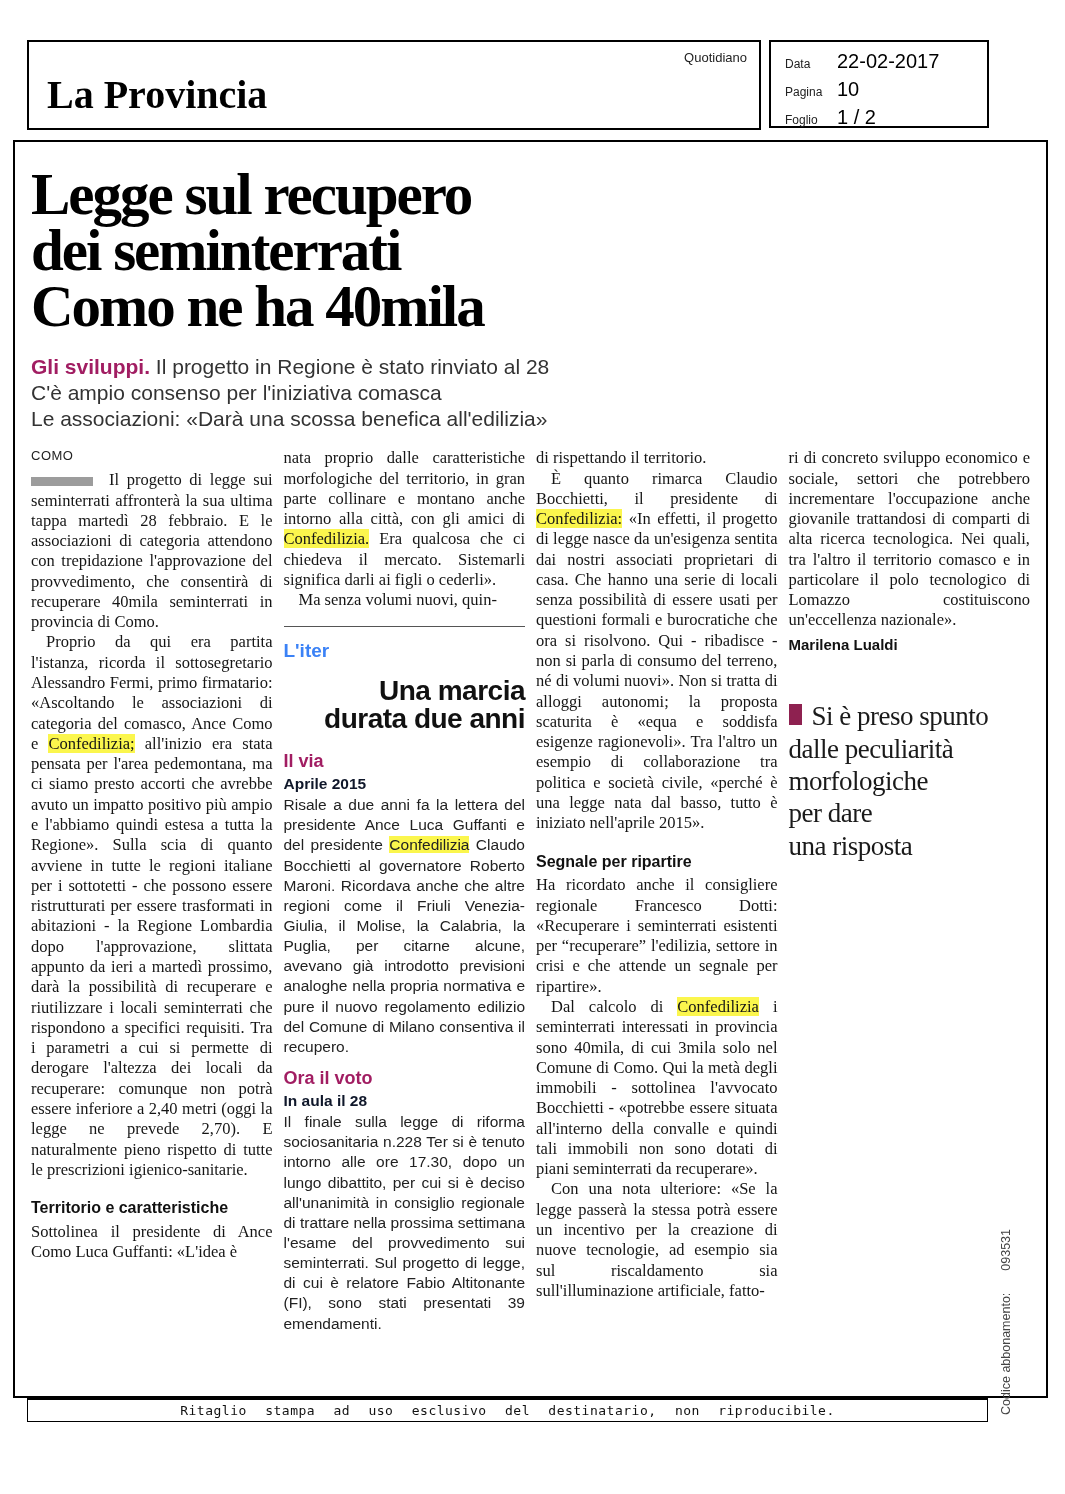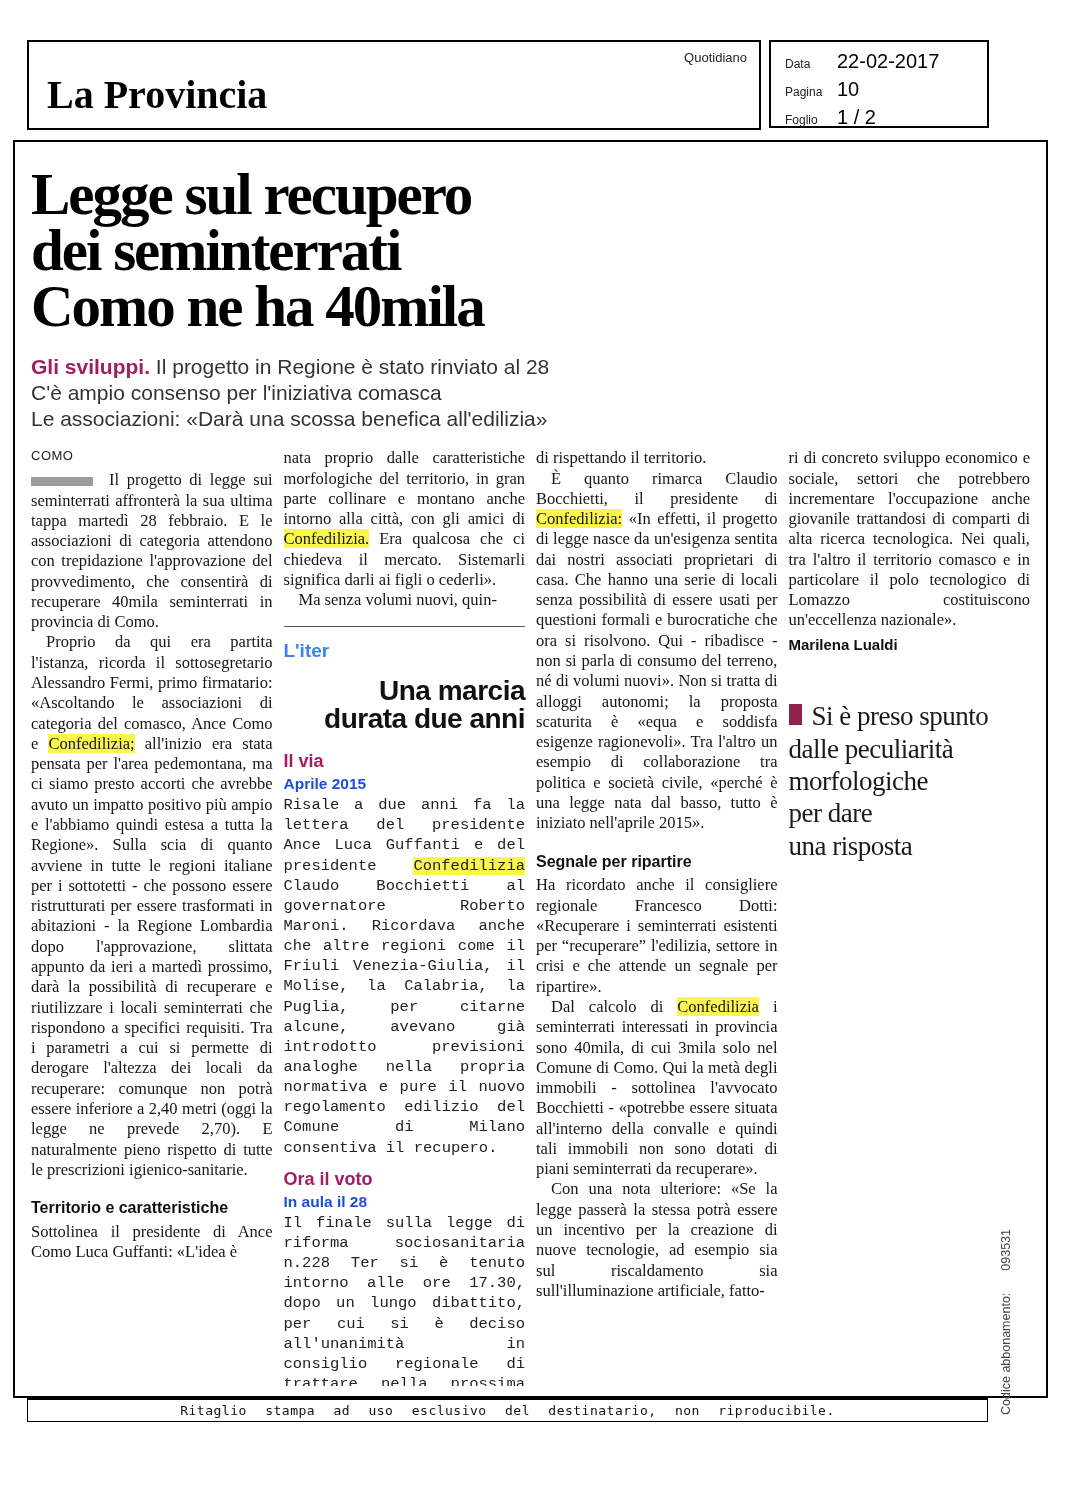--- a/index.html
+++ b/index.html
@@ -42,22 +42,22 @@
 
   
   .sb-rule{border:none;border-top:1px solid #555;margin:16px 0 12px 0;}
   .sb-kicker{font-family:"Liberation Sans",sans-serif;font-weight:bold;font-size:19px;
          color:#3b82f6;margin:2px 0 14px 0;text-align:left;}
   .sb-head{font-family:"Liberation Sans",sans-serif;font-weight:bold;font-size:28px;
          line-height:1.02;letter-spacing:-0.5px;color:#111;margin:0 0 16px 0;text-align:right;}
   .sb-label{font-family:"Liberation Sans",sans-serif;font-weight:bold;font-size:18px;
          color:#a11d62;margin:10px 0 2px 0;text-align:left;}
   .sb-sub{font-family:"Liberation Sans",sans-serif;font-weight:bold;font-size:15.5px;
-         color:#1d4ed8;margin:0 0 2px 0;text-align:left;}
-  .sb-text{font-family:Liberation Mono, monospace;font-size:15.5px;line-height:1.3;
+         color:#0f172a;margin:0 0 2px 0;text-align:left;}
+  .sb-text{font-family:Liberation Sans, sans-serif;font-size:15.5px;line-height:1.3;
          text-align:justify;color:#222;margin:0;}
 
   
   .pullquote{margin-top:46px;text-align:left;font-size:27px;line-height:1.2;letter-spacing:-0.5px;
          color:#1a1a1a;}
   .pq-mark{display:inline-block;width:13px;height:21px;background:#8e2150;margin-right:10px;}
   .pq-text{white-space:pre-line;}
 
   
   .footer-strip{left:27px;top:1398px;width:961px;height:24px;border:1px solid #000;

